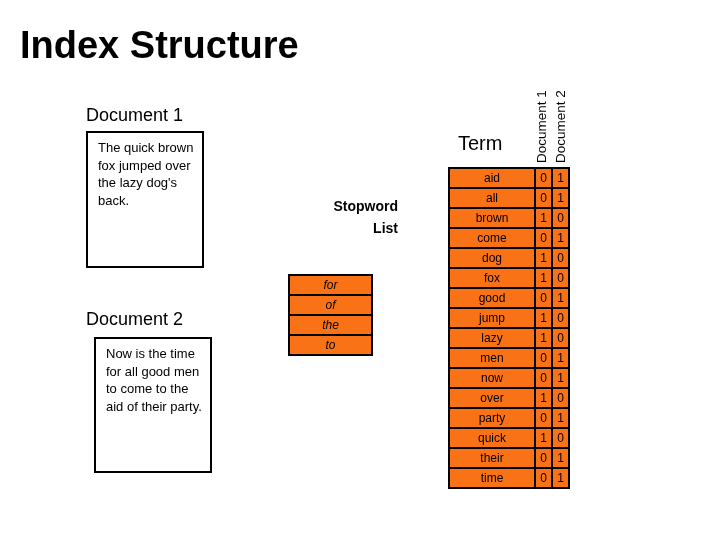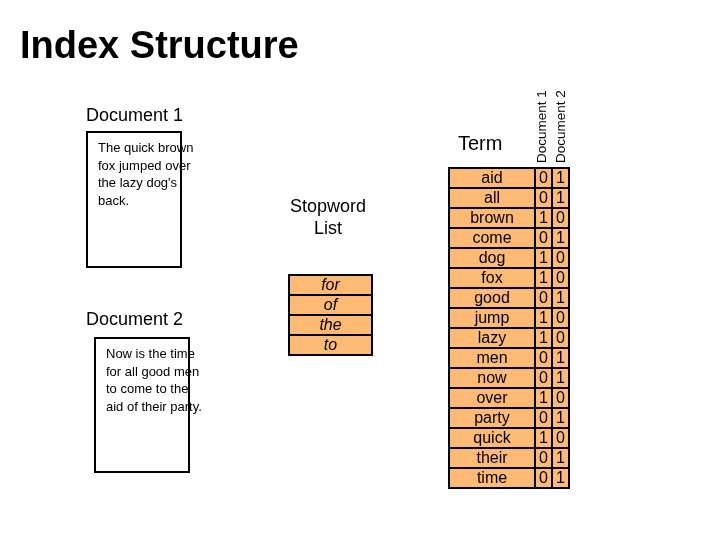--- a/index.html
+++ b/index.html
@@ -13,42 +13,42 @@
   .slide-title {
     left: 20px; top: 24px;
     font-size: 38px; font-weight: bold; letter-spacing: 0px;
     white-space: nowrap;
   }
 
   .doc-label {
     font-size: 18px; white-space: nowrap;
   }
   .doc-box {
-    width: 96px; height: 137px;
+    width: 118px; height: 137px;
     border: 2px solid #000; box-sizing: border-box;
     background: #fff;
     padding: 6px 2px 0 10px;
   }
   .doc-line {
     font-size: 13px; line-height: 17.5px; white-space: nowrap;
   }
 
   .stopword-label {
     left: 258px; top: 196px; width: 140px;
-    text-align: center; font-size: 18px; line-height: 21.5px;
+    text-align: right; font-size: 14px; line-height: 21.5px; font-weight: bold;
   }
 
   table.grid {
     border-collapse: collapse; table-layout: fixed;
   }
   table.grid td {
     border: 2px solid #000;
     height: 18px; padding: 0;
-    font-size: 16px; text-align: center; vertical-align: middle;
-    background: #fdba74; overflow: hidden;
+    font-size: 12px; text-align: center; vertical-align: middle;
+    background: #f97316; overflow: hidden;
   }
   .stopword-table { left: 288px; top: 274px; font-style: italic; }
   .stopword-table td { width: 81px; }
 
   .term-header {
     left: 458px; top: 132px; font-size: 20px; white-space: nowrap;
   }
   .term-table { left: 448px; top: 167px; }
   .term-table td.t { width: 84px; }
   .term-table td.n { width: 15px; }

